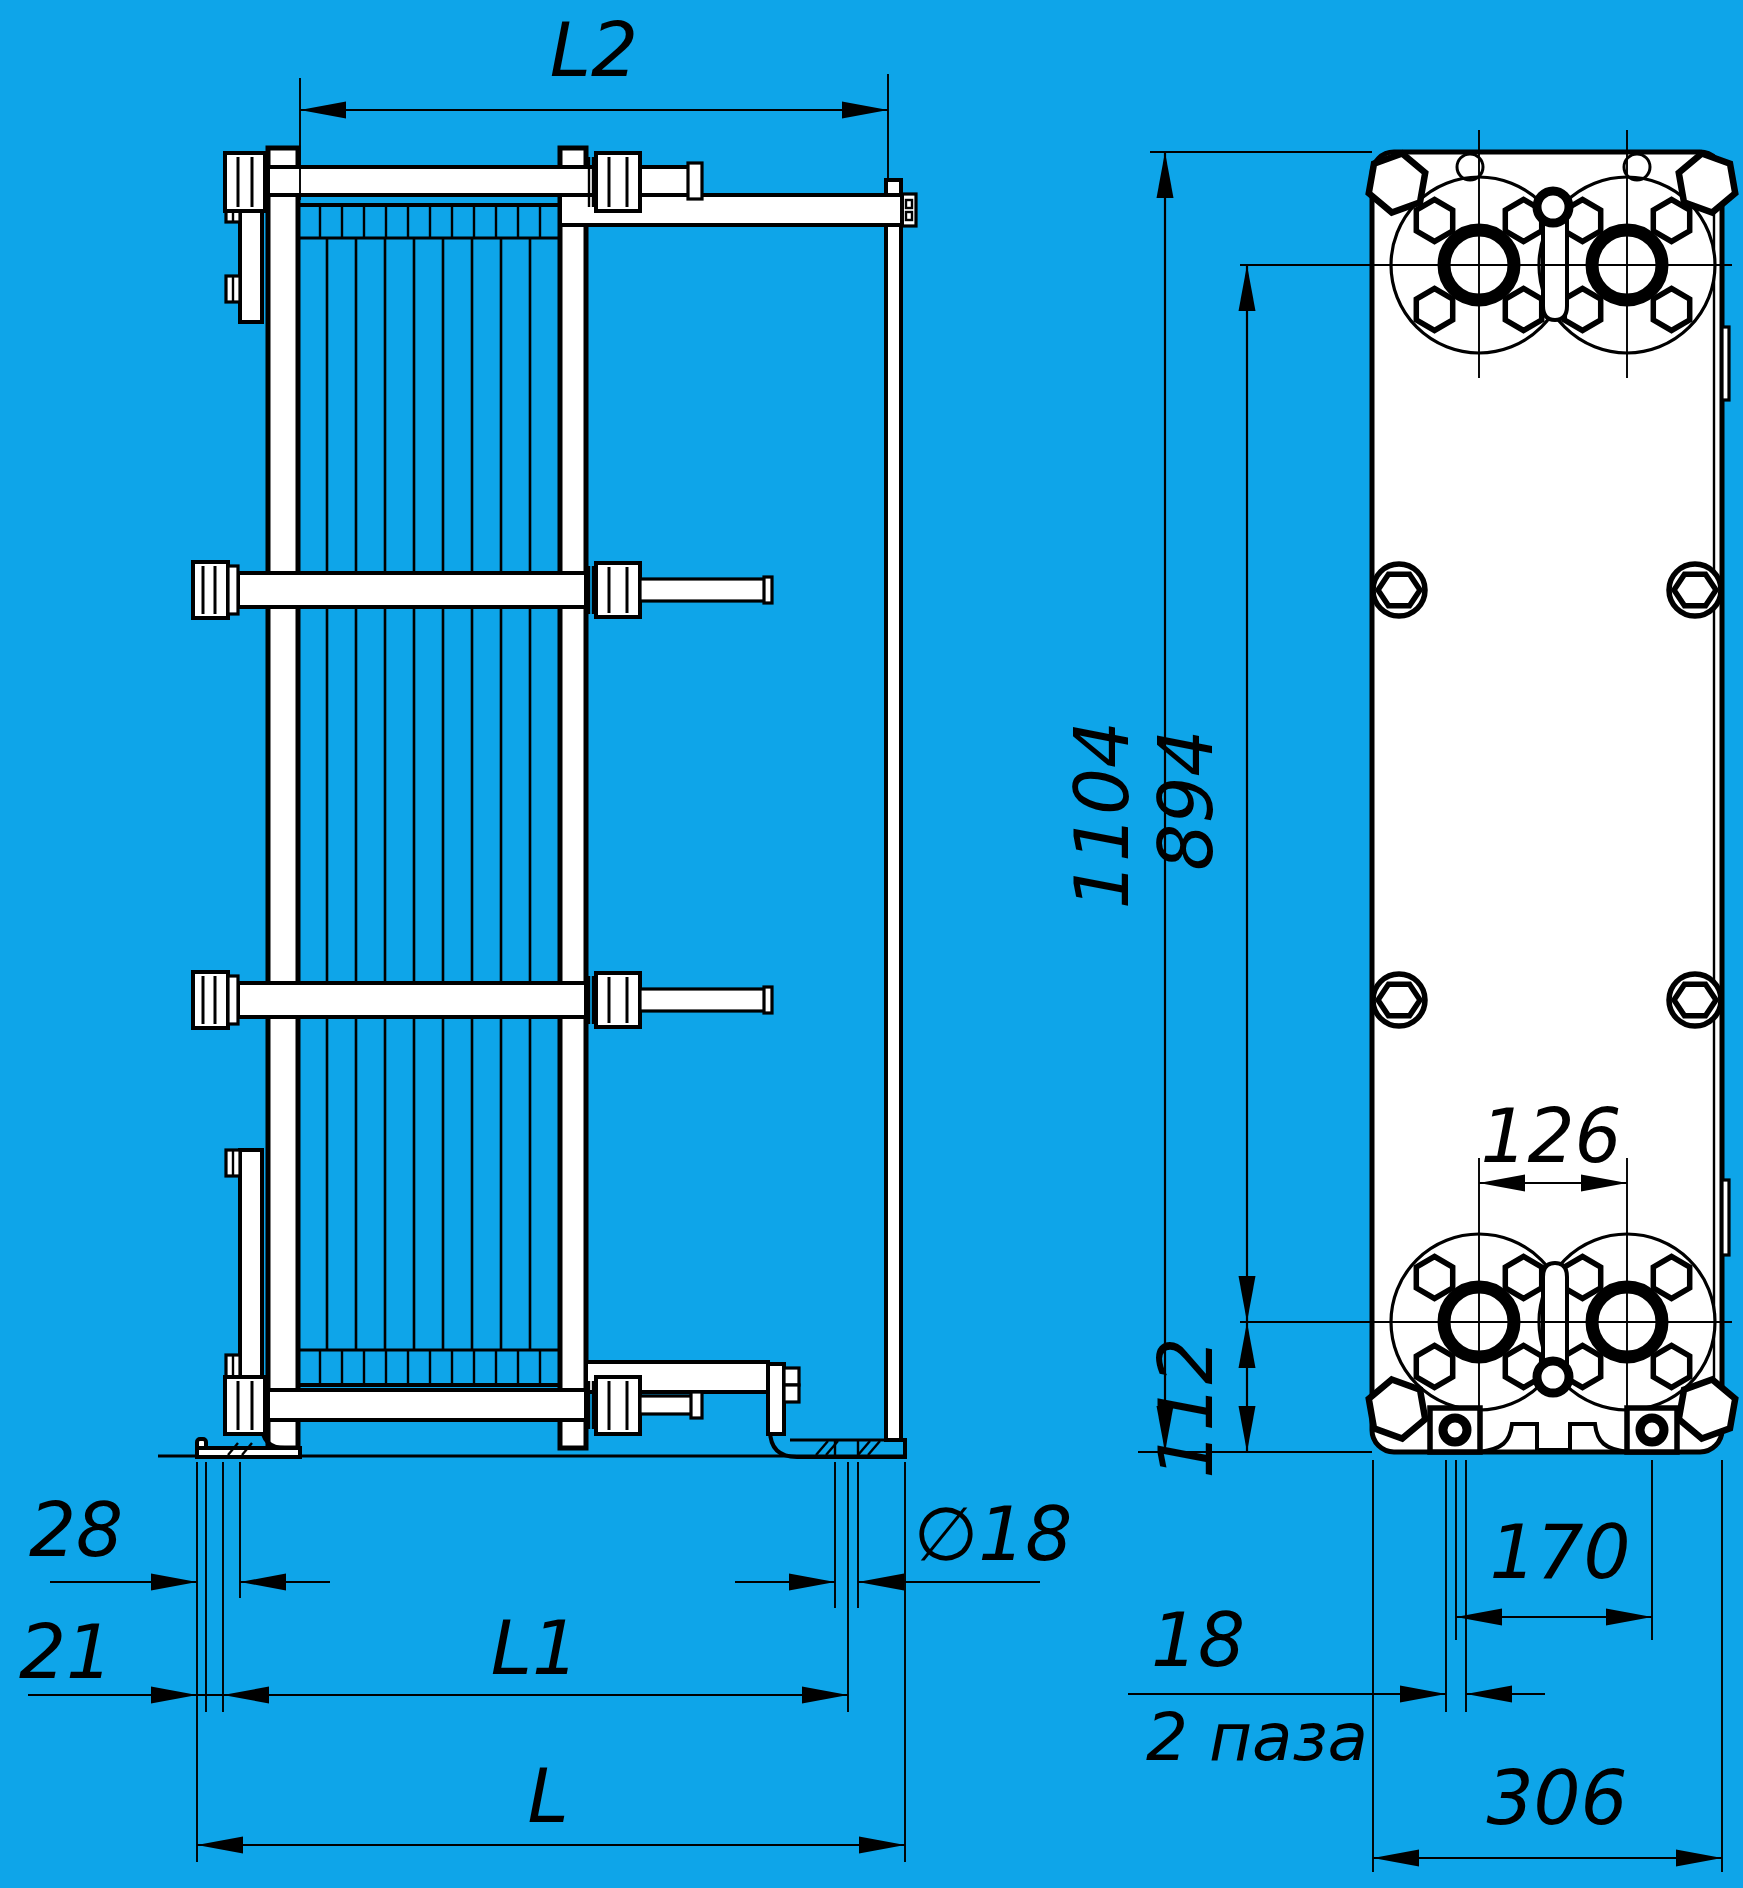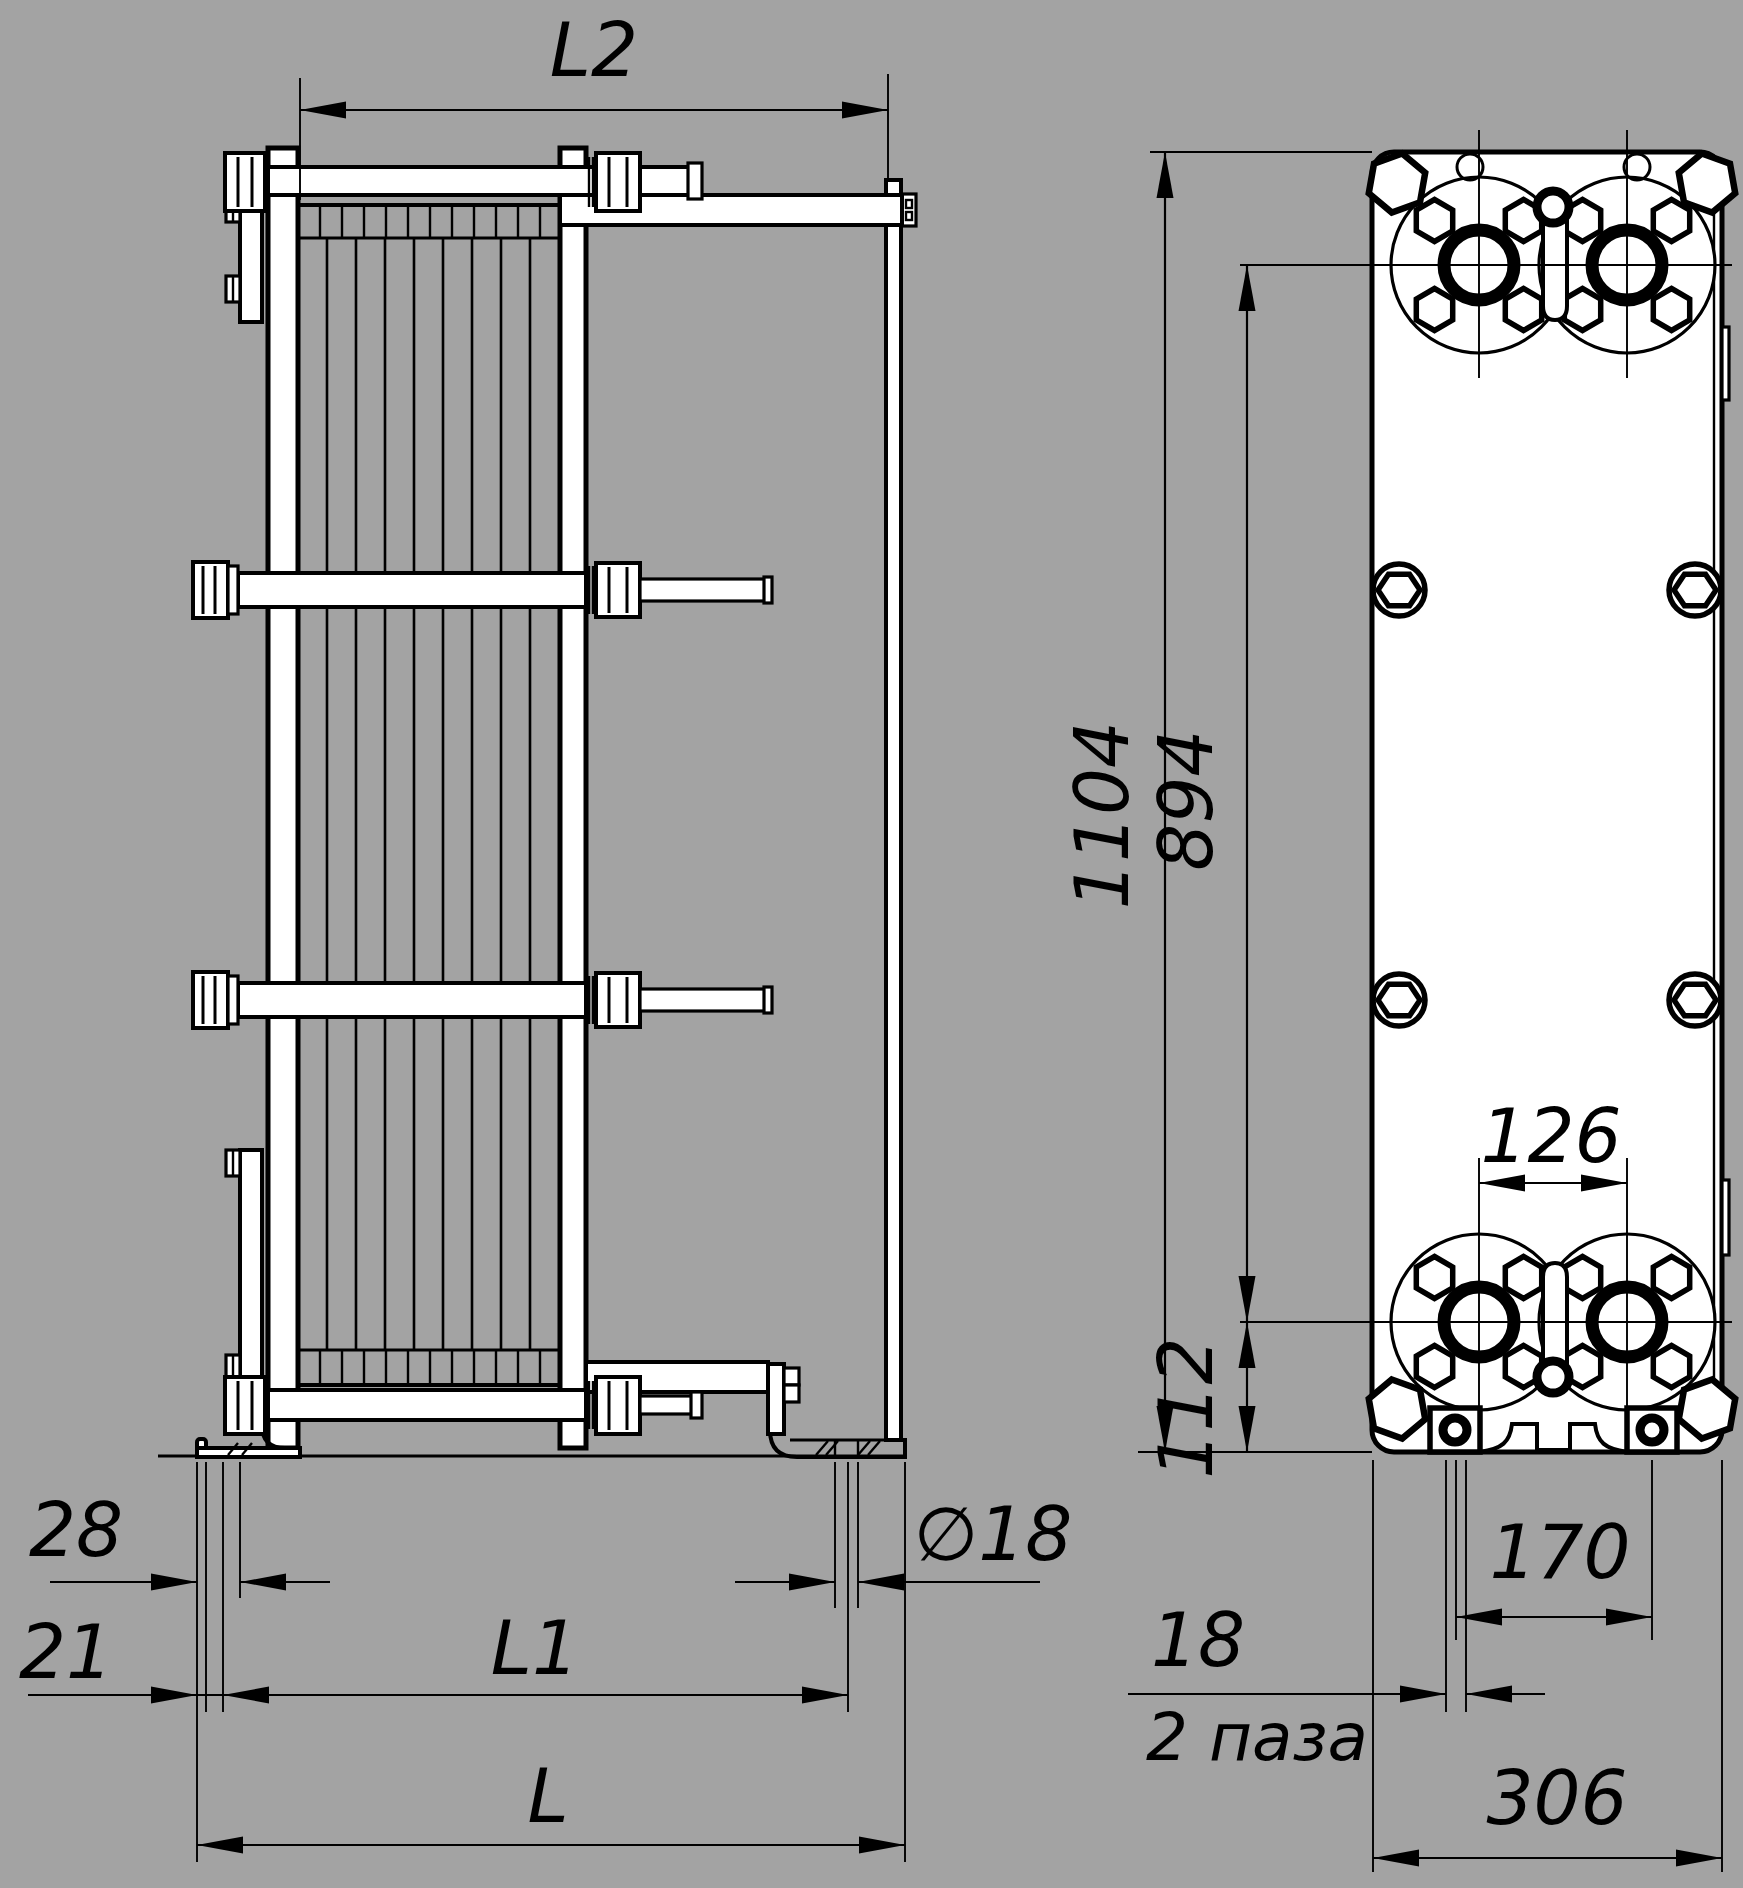--- a/index.html
+++ b/index.html
@@ -1,16 +1,16 @@
 <!DOCTYPE html>
 <html><head>
 <meta charset="utf-8">
 <style>
   html,body{margin:0;padding:0;background:#888;}
-  #stage{position:relative;width:1743px;height:1888px;background:#a3a3a3;overflow:hidden;
+  #stage{position:relative;width:1743px;height:1888px;background:#0ea5e9;overflow:hidden;
          font-family:"DejaVu Sans",sans-serif;}
   svg{position:absolute;left:0;top:0;}
   
   .ol  {fill:#fff;stroke:#000;stroke-width:5;stroke-linejoin:miter;}
   .ol4 {fill:#fff;stroke:#000;stroke-width:4;}
   .ol3 {fill:#fff;stroke:#000;stroke-width:3.2;}
   .ln  {fill:none;stroke:#000;stroke-width:4;}
   .ln3 {fill:none;stroke:#000;stroke-width:3;}
   .ln2 {fill:none;stroke:#000;stroke-width:2.4;}
   .packln{fill:none;stroke:#000;stroke-width:2.6;}

